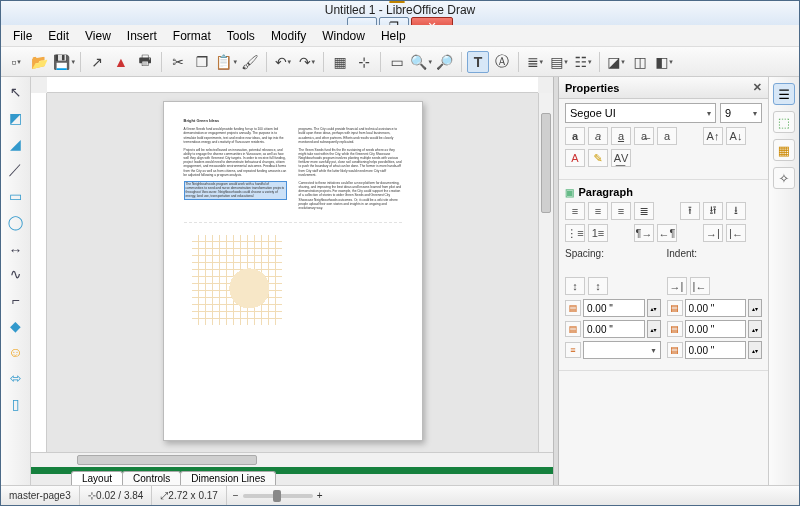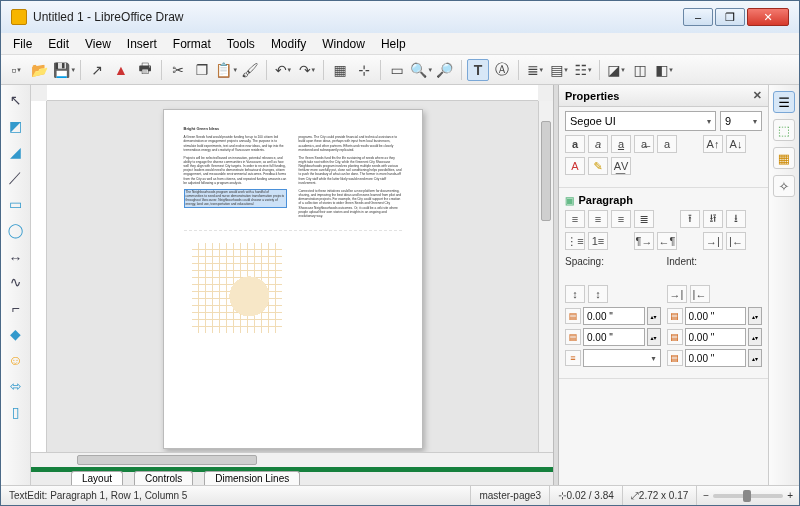--- a/index.html
+++ b/index.html
@@ -1,18 +1,18 @@
 <!DOCTYPE html>
 <html><head>
 <meta charset="utf-8">
 <style>
 * { box-sizing: border-box; margin: 0; padding: 0; font-family: "Segoe UI", Tahoma, sans-serif; }
 html, body { width: 800px; height: 506px; overflow: hidden; background: #fff; }
 .window { width: 800px; height: 506px; display: flex; flex-direction: column; border: 1px solid #4c6a88; }
-.titlebar { height: 32px; background: linear-gradient(#f3f7fc,#dce8f6); display: flex; align-items: center; padding: 0 10px; font-size: 12px; }
+.titlebar { height: 24px; background: linear-gradient(#f3f7fc,#dce8f6); display: flex; align-items: center; padding: 0 10px; font-size: 12px; flex-direction: column; }
 .titlebar .ticon { width: 16px; height: 16px; background: #f7b500; border: 1px solid #c08400; margin-right: 6px; border-radius: 2px; }
 .titlebar .title { flex: 1; color: #222; }
 .winbtns { display: flex; gap: 2px; }
 .winbtn { width: 30px; height: 18px; border: 1px solid #6a87a6; background: linear-gradient(#eef5fd,#cfe0f2); font-size: 11px; display: flex; align-items: center; justify-content: center; border-radius: 2px; }
 .winbtn.close { background: linear-gradient(#f37a6f,#d63a2c); color: #fff; border-color: #9e2a1f; width: 42px; }
 .menubar { height: 22px; background: #f3f3f3; display: flex; align-items: center; padding: 0 4px; font-size: 12px; border-bottom: 1px solid #ddd; }
 .menuitem { padding: 2px 8px; cursor: default; }
 .toolbar { height: 30px; background: linear-gradient(#fbfbfb,#ececec); border-bottom: 1px solid #ccc; display: flex; align-items: center; padding: 0 4px; gap: 2px; }
 .tbtn { width: 22px; height: 22px; display: flex; align-items: center; justify-content: center; border: 1px solid transparent; border-radius: 2px; font-size: 14px; color: #444; }
 .tbtn.active { border-color: #7aa7d6; background: #d7e7f7; }
@@ -35,21 +35,21 @@
 .illus { height: 110px; margin-top: 8px; background:
   radial-gradient(circle at 30% 60%, #f2d49b 0 20px, transparent 20px),
   repeating-linear-gradient(0deg, transparent 0 6px, #e6c07a 6px 7px),
   repeating-linear-gradient(90deg, transparent 0 6px, #e6c07a 6px 7px);
   background-size: 100% 100%, 90px 90px, 90px 90px; background-position: 0 0, 8px 12px, 8px 12px; background-repeat: no-repeat; border-top: 1px dashed #ccc; opacity: .55; }
 .vscroll { width: 15px; background: #f1f1f1; border-left: 1px solid #ccc; position: relative; }
 .vscroll .thumb { position: absolute; top: 20px; left: 2px; right: 2px; height: 100px; background: #cfcfcf; border: 1px solid #aaa; border-radius: 2px; }
 .hscrollrow { height: 15px; display: flex; background: #f1f1f1; border-top: 1px solid #ccc; }
 .hscroll { flex: 1; position: relative; margin-left: 16px; }
 .hscroll .thumb { position: absolute; left: 30px; top: 2px; bottom: 2px; width: 180px; background: #cfcfcf; border: 1px solid #aaa; border-radius: 2px; }
-.tabs { height: 18px; background: #ececec; border-top: 5px solid #15803d; display: flex; align-items: end; padding-left: 40px; font-size: 10px; gap: 12px; }
+.tabs { height: 18px; background: #ececec; border-top: 7px solid #15803d; display: flex; align-items: end; padding-left: 40px; font-size: 10px; gap: 0; }
 .tab { padding: 1px 10px; border: 1px solid #aaa; border-bottom: none; background: #fafafa; border-radius: 3px 3px 0 0; margin-right: -1px; }
 .tab.active { background: #fff; }
 .sidegap { width: 6px; background: #dcdcdc; border-left: 1px solid #bbb; border-right: 1px solid #bbb; }
 .propcol { width: 210px; background: #f6f6f6; display: flex; flex-direction: column; border-right: 1px solid #ccc; font-size: 11px; }
 .propcol .hdr { height: 22px; display: flex; align-items: center; justify-content: space-between; padding: 0 6px; font-weight: bold; background: linear-gradient(#fafafa,#e8e8e8); border-bottom: 1px solid #ccc; }
 .propcol .hdr .x { font-size: 11px; color: #555; }
 .panel { border-bottom: 1px solid #ddd; padding: 4px 6px 8px; }
 .panel .ptitle { font-weight: bold; padding: 2px 0 4px; display: flex; align-items: center; gap: 4px; }
 .panel .ptitle::before { content: "▣"; font-size: 10px; color: #6b8; }
 .frow { display: flex; gap: 4px; align-items: center; margin-bottom: 4px; }
@@ -313,21 +313,20 @@
     <div class="rightrail">
       <div class="rrbtn active">☰</div>
       <div class="rrbtn" style="color:#5a5">⬚</div>
       <div class="rrbtn" style="color:#c80">▦</div>
       <div class="rrbtn" style="color:#555">✧</div>
     </div>
 
   </div>
 
   <div class="status">
-    <div class="cell" style="flex:1">TextEdit: Paragraph 1, Row 1, Column 5</div>
     <div class="cell">master-page3</div>
     <div class="cell">⊹ <span>0.02 / 3.84</span></div>
     <div class="cell">⤢ <span>2.72 x 0.17</span></div>
     <div class="zoom">
       <span>−</span>
       <div class="zslider">
           <div class="zh"></div>
         </div>
       <span>+</span>
     </div>

